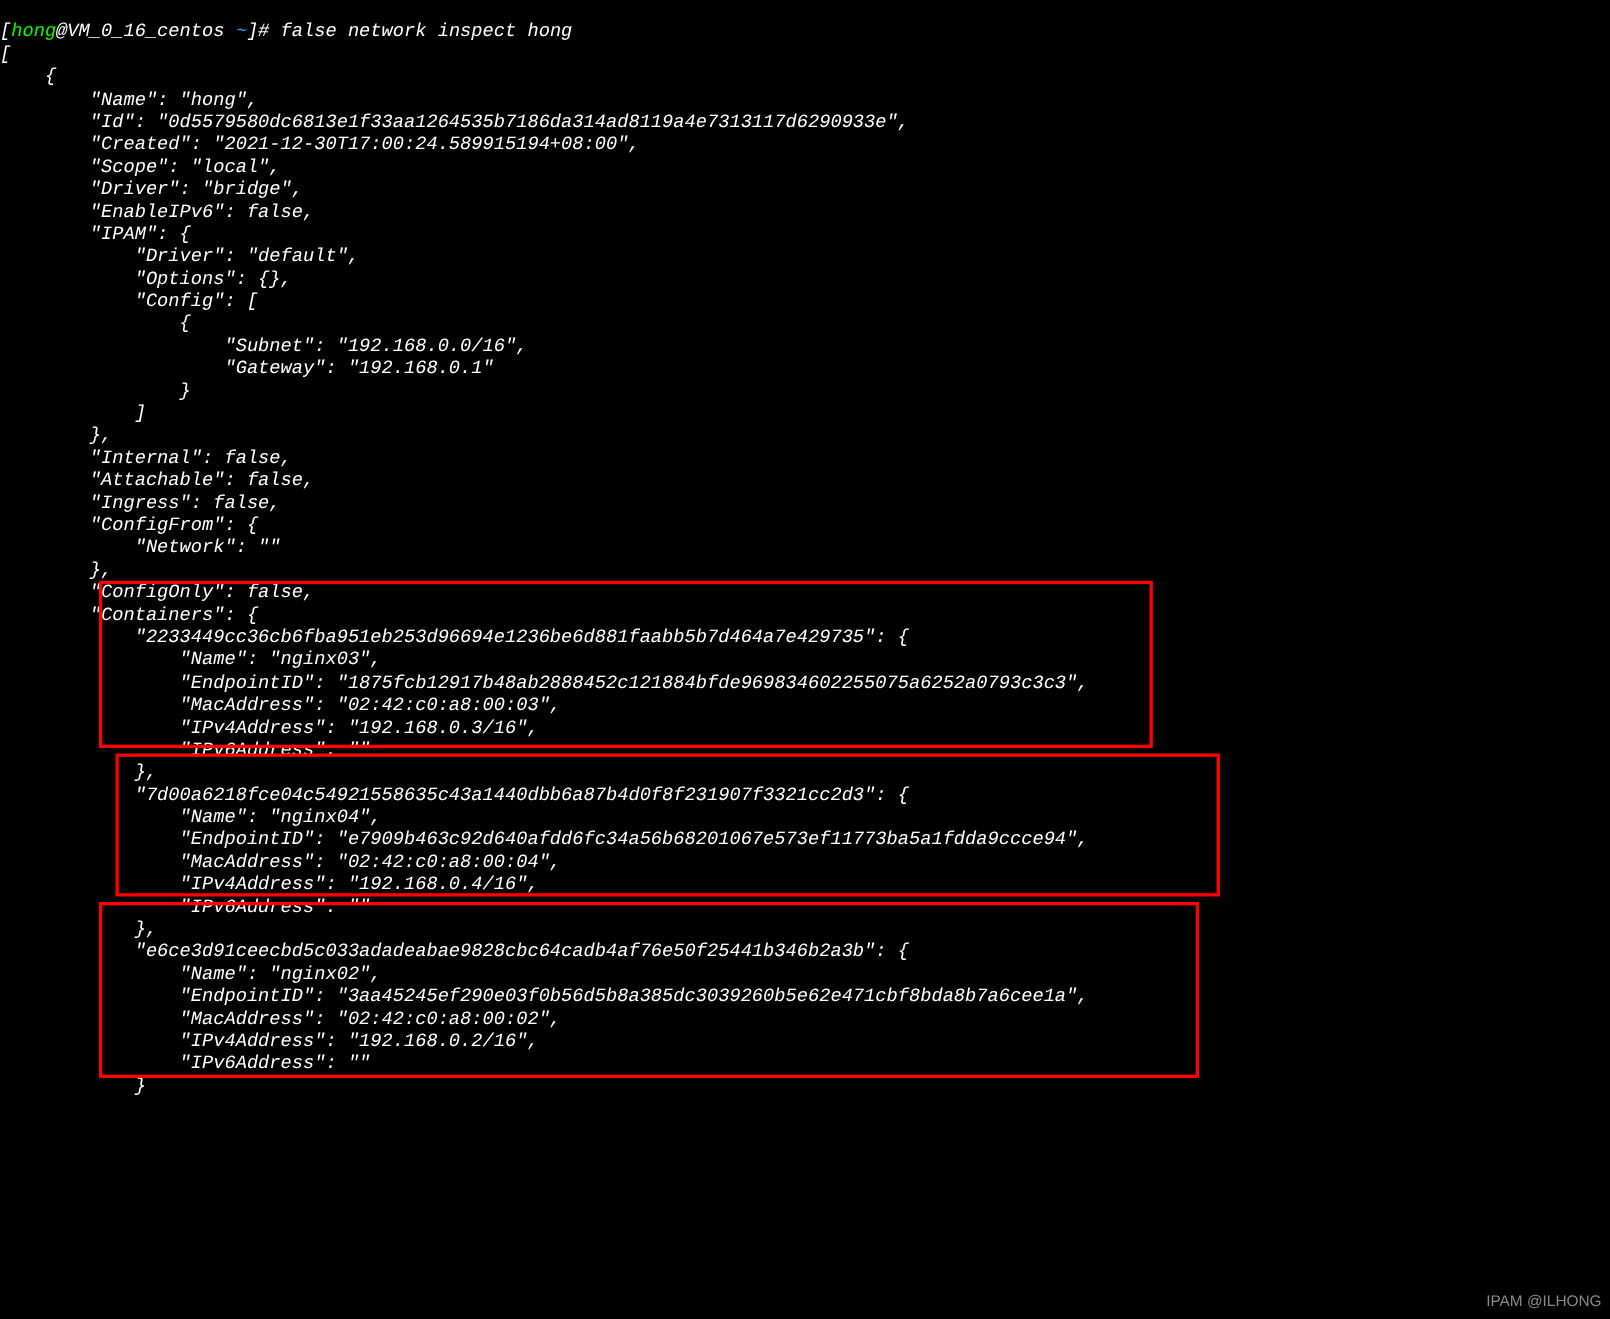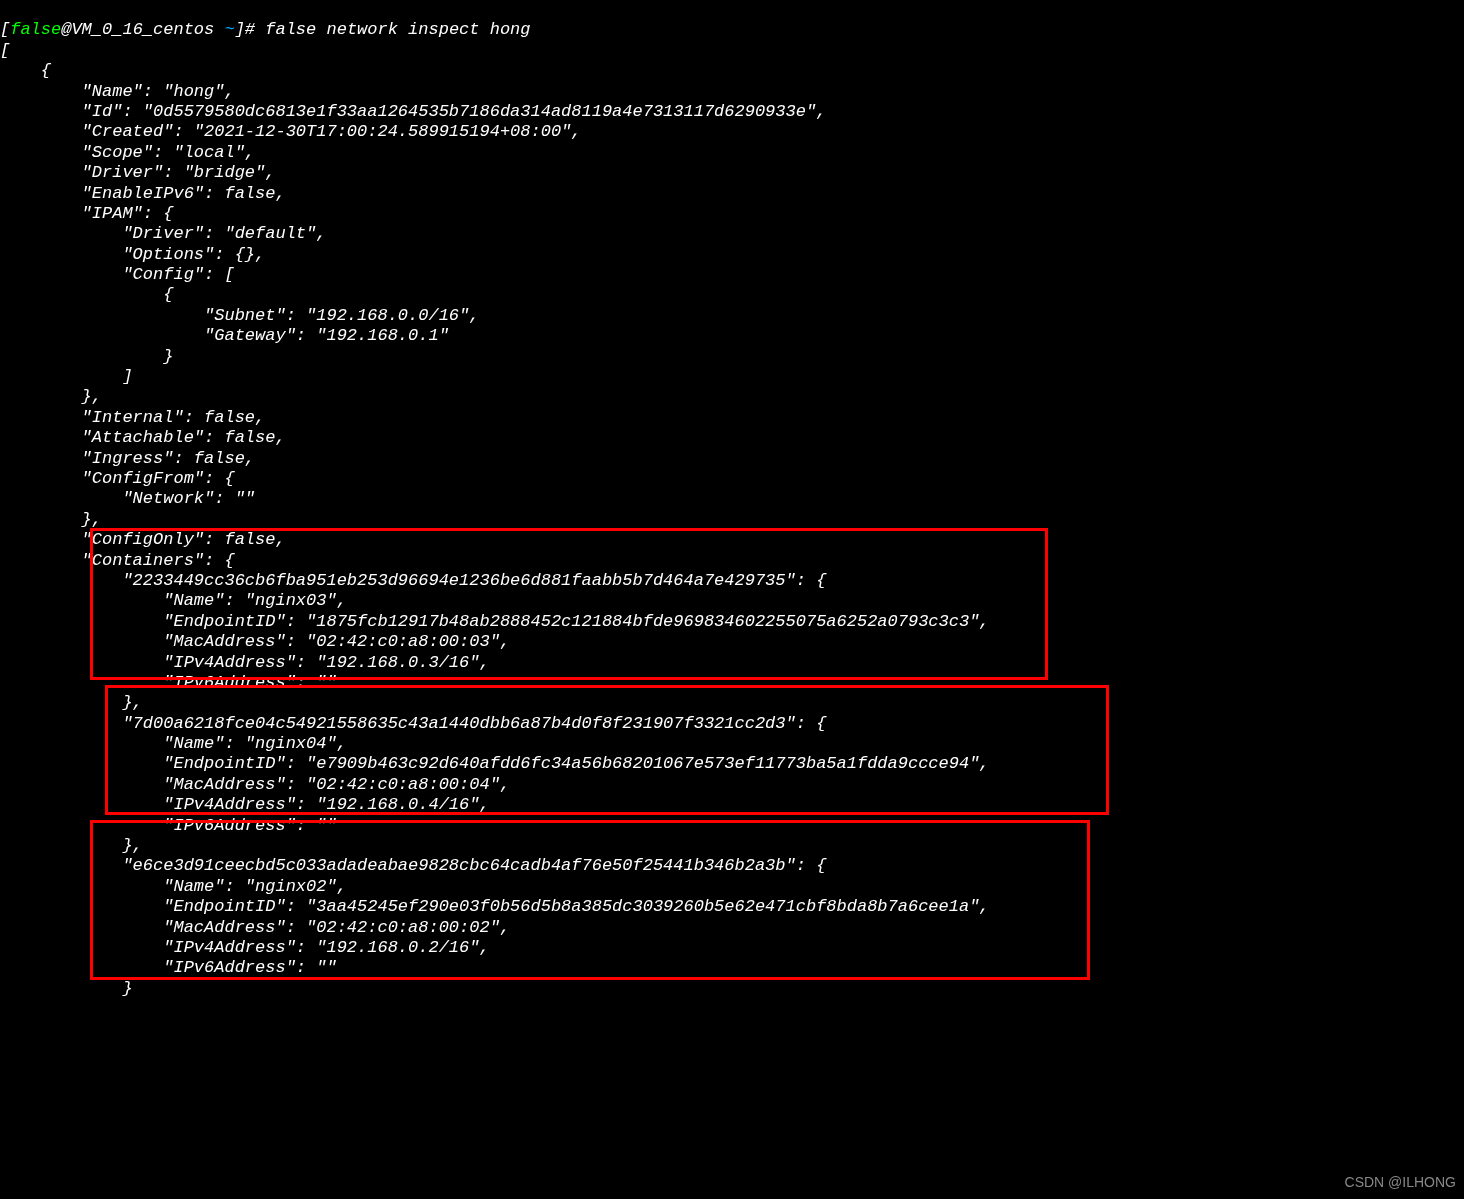--- a/index.html
+++ b/index.html
@@ -61,21 +61,21 @@
       color: #888888;
       font-size: 14px;
       font-style: normal;
       font-family: sans-serif;
     }
   </style>
 </head>
 <body>
 
 <div class="terminal-line">
-<span class="prompt-bracket">[</span><span class="prompt-user">false</span><span class="prompt-at">@</span><span class="prompt-at">VM_0_16_centos </span><span class="prompt-tilde">~</span><span class="prompt-bracket">]</span><span class="prompt-hash"># </span><span class="cmd">false network inspect hong</span>
+<span class="prompt-bracket">[</span><span class="prompt-user">hong</span><span class="prompt-at">@</span><span class="prompt-at">VM_0_16_centos </span><span class="prompt-tilde">~</span><span class="prompt-bracket">]</span><span class="prompt-hash"># </span><span class="cmd">false network inspect hong</span>
 </div>
 <div class="output">[</div>
 <div class="output">    {</div>
 <div class="output">        "Name": "hong",</div>
 <div class="output">        "Id": "0d5579580dc6813e1f33aa1264535b7186da314ad8119a4e7313117d6290933e",</div>
 <div class="output">        "Created": "2021-12-30T17:00:24.589915194+08:00",</div>
 <div class="output">        "Scope": "local",</div>
 <div class="output">        "Driver": "bridge",</div>
 <div class="output">        "EnableIPv6": false,</div>
 <div class="output">        "IPAM": {</div>
@@ -115,13 +115,13 @@
 <div class="output">                "EndpointID": "3aa45245ef290e03f0b56d5b8a385dc3039260b5e62e471cbf8bda8b7a6cee1a",</div>
 <div class="output">                "MacAddress": "02:42:c0:a8:00:02",</div>
 <div class="output">                "IPv4Address": "192.168.0.2/16",</div>
 <div class="output">                "IPv6Address": ""</div>
 <div class="output">            }</div>
 
 <div class="redbox1"></div>
 <div class="redbox2"></div>
 <div class="redbox3"></div>
 
-<div class="watermark">CSDN @ILHONG</div>
+<div class="watermark">IPAM @ILHONG</div>
 
 </body></html>

